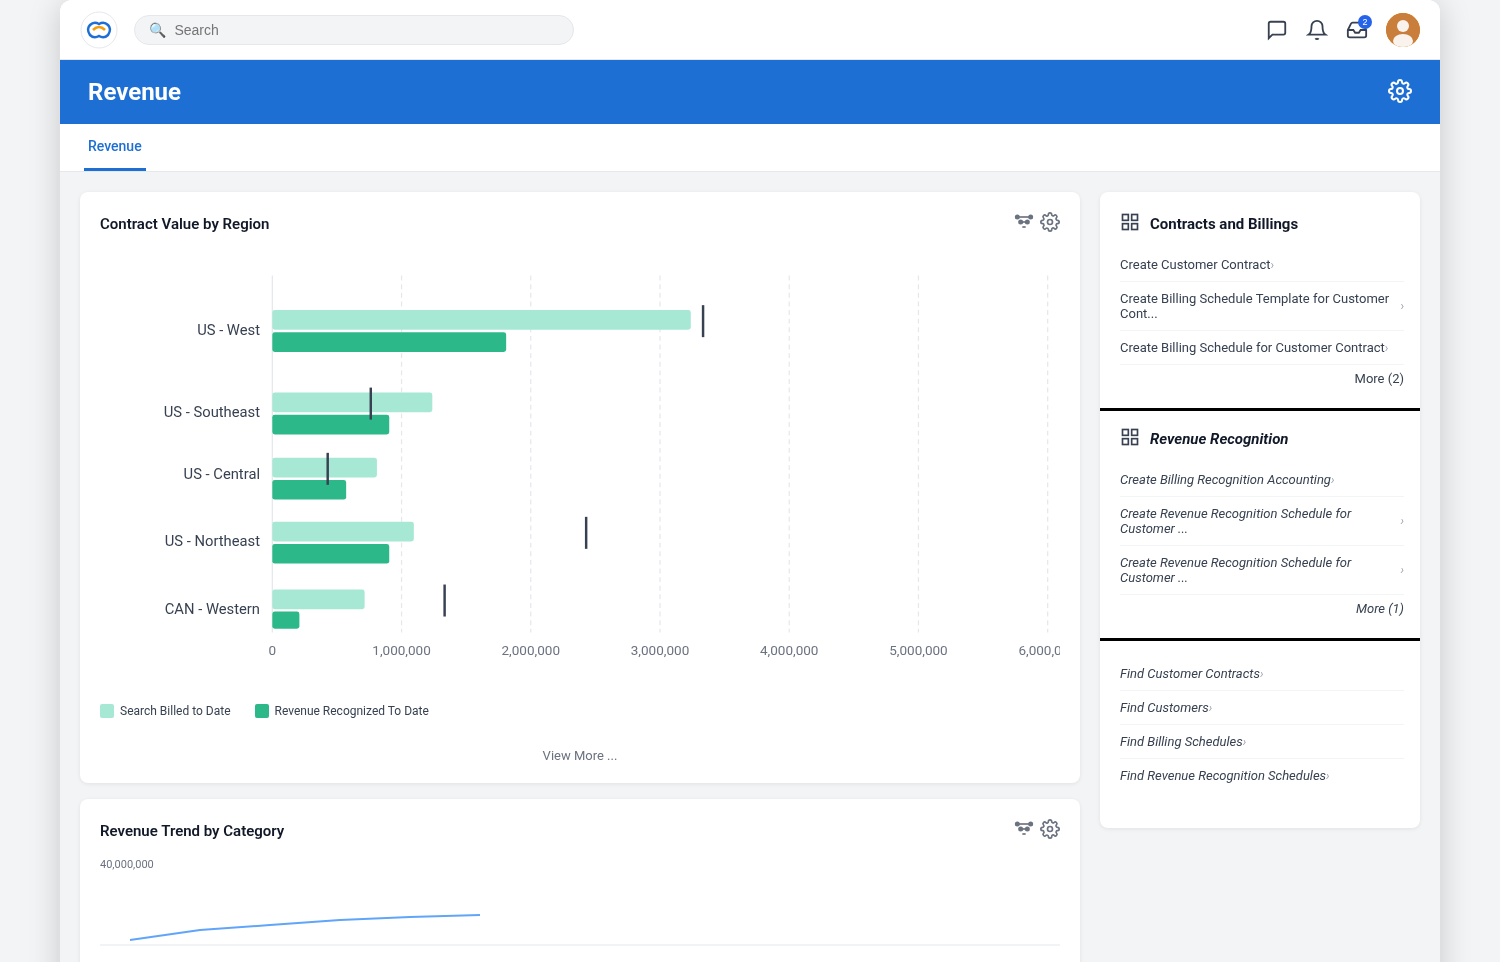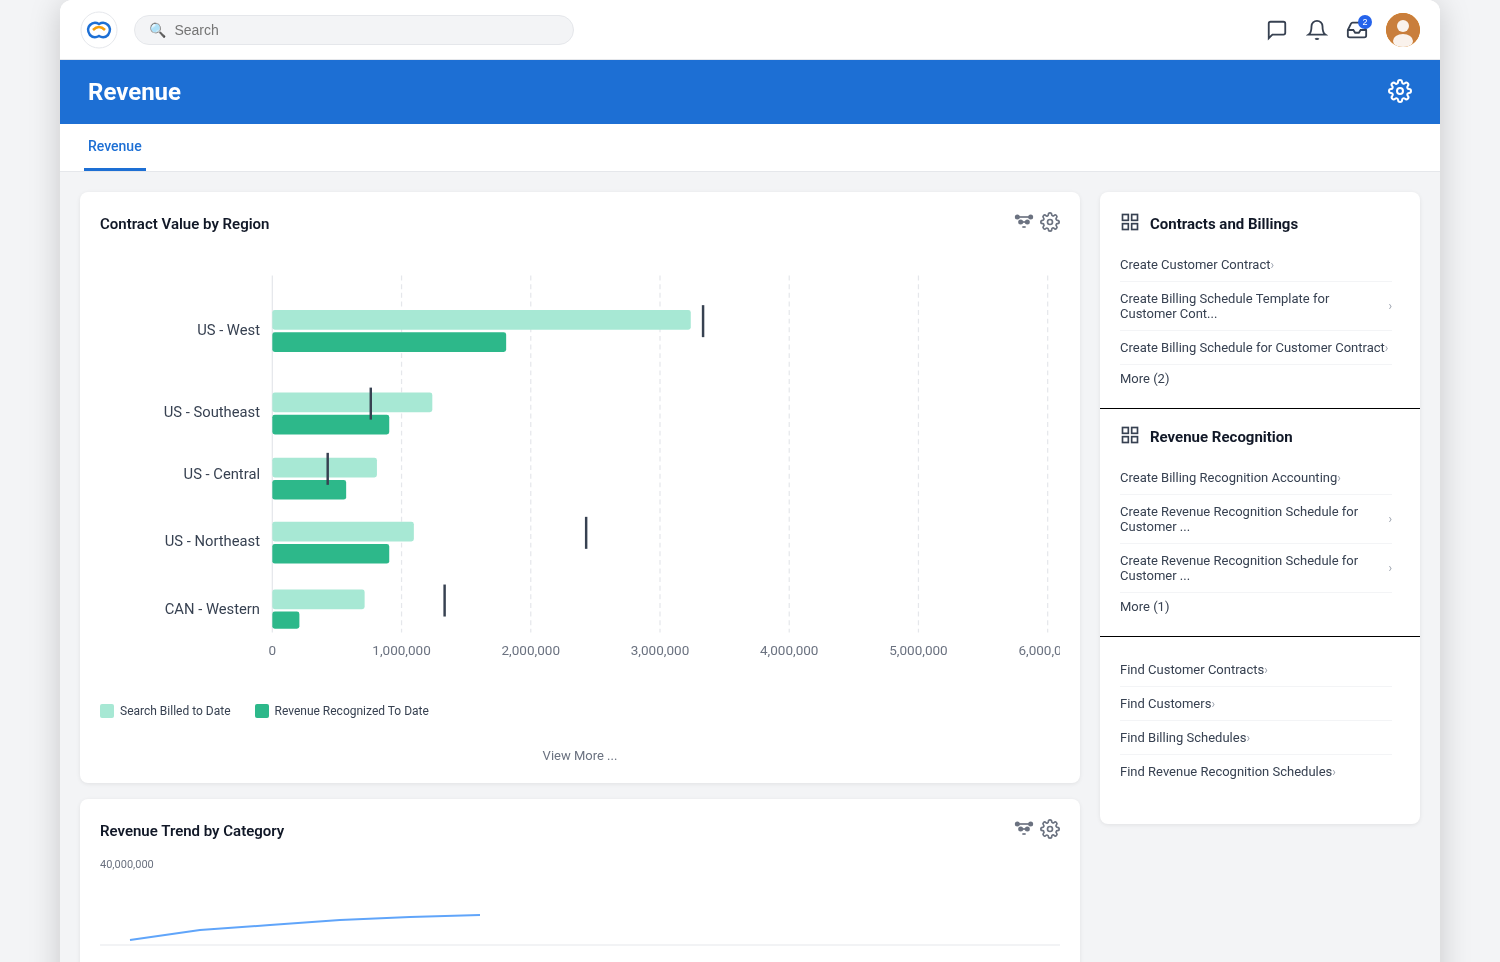--- a/index.html
+++ b/index.html
@@ -221,25 +221,26 @@
       display: flex;
       flex-direction: column;
       gap: 0;
       background: #fff;
       border-radius: 8px;
       box-shadow: 0 1px 4px rgba(0,0,0,0.08);
       padding: 20px 0;
       align-self: flex-start;
     }
     .panel-section {
-      padding: 0 28px 16px 20px;
+      padding: 0 16px 16px 20px;
     }
     .panel-section + .panel-section {
-      border-top: 1px solid #000000;
+      border-top: 3px solid #000000;
       padding-top: 16px;
+      font-style: italic;
     }
     .panel-section-header {
       display: flex;
       align-items: center;
       gap: 10px;
       margin-bottom: 12px;
     }
     .panel-section-icon {
       color: #374151;
       font-size: 18px;
@@ -266,20 +267,21 @@
     }
     .panel-item-chevron {
       color: #9ca3af;
       font-size: 12px;
     }
     .panel-more {
       font-size: 13px;
       color: #374151;
       padding: 6px 0;
       cursor: pointer;
+      text-align: right;
     }
     .trend-label {
       font-size: 11px;
       color: #6b7280;
       margin-bottom: 4px;
     }
   </style>
 </head>
 <body>
 

